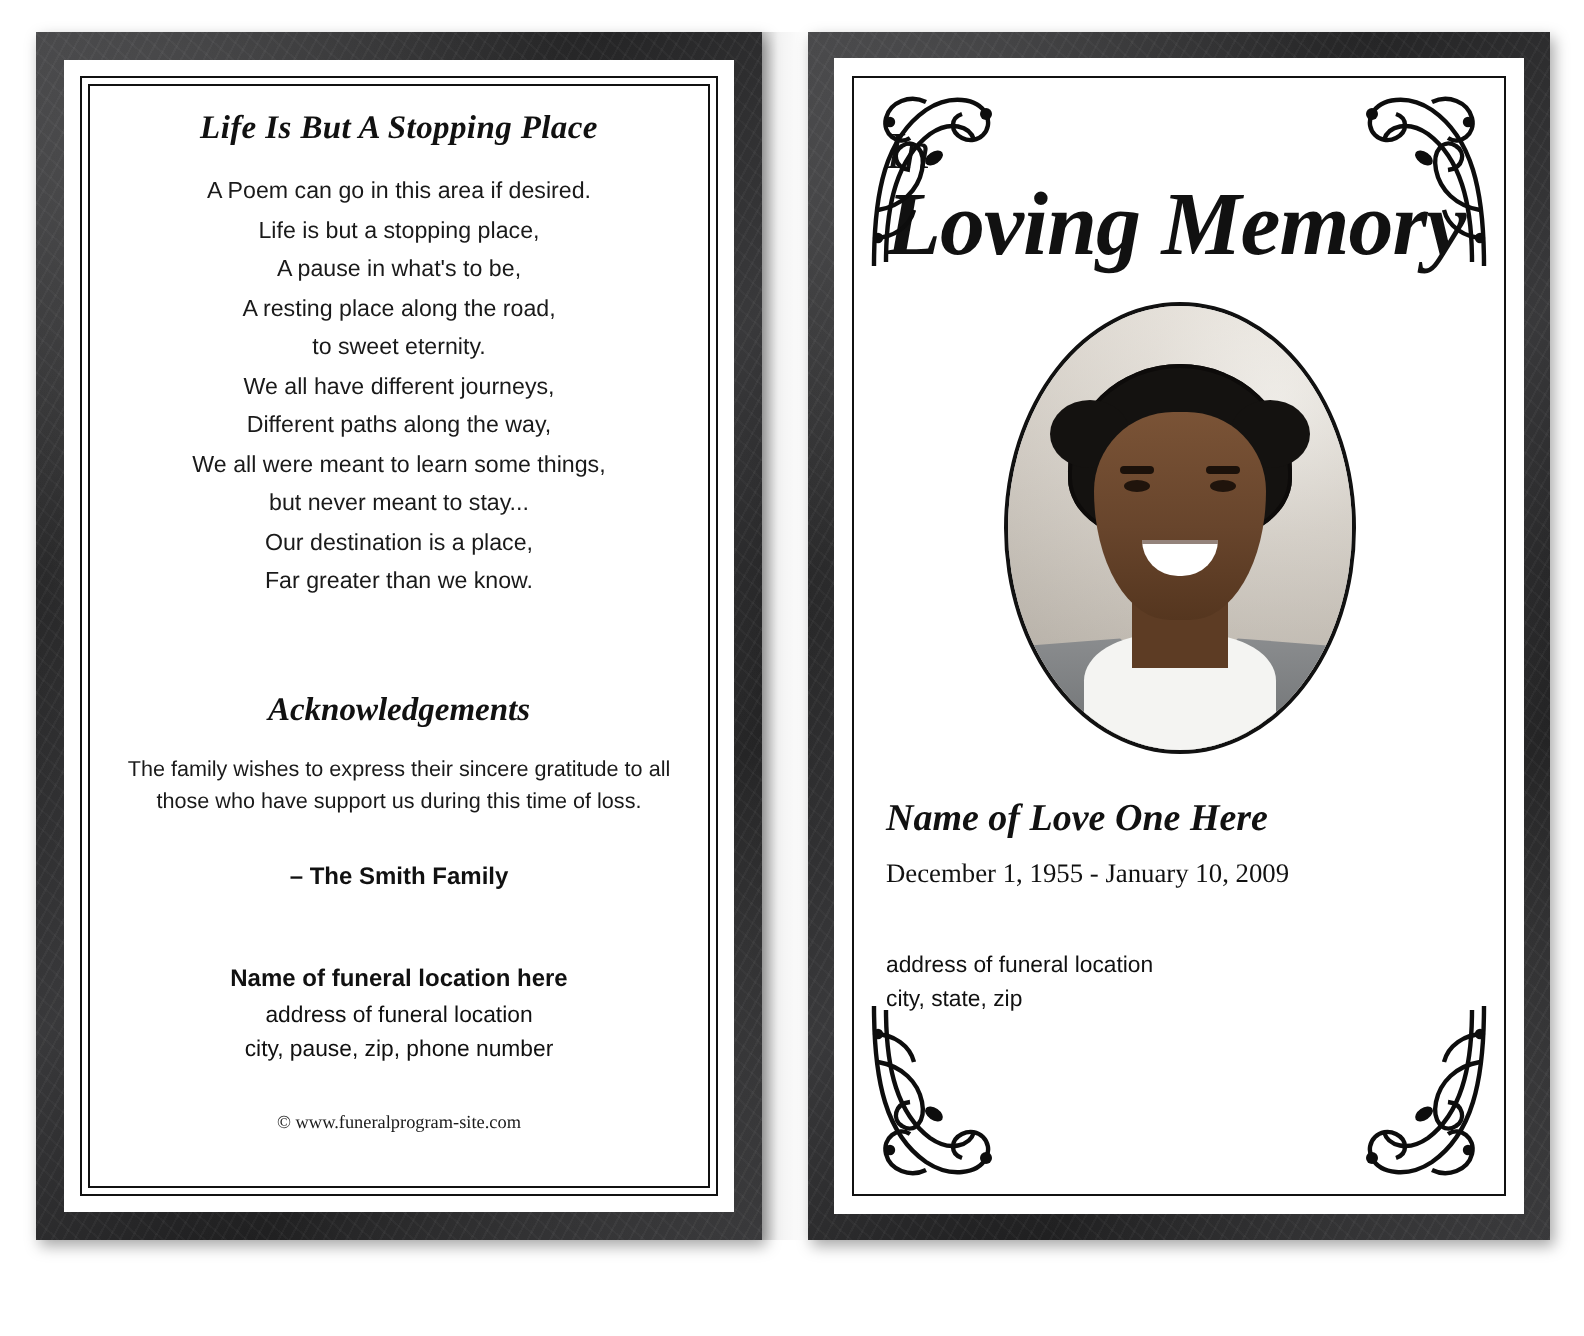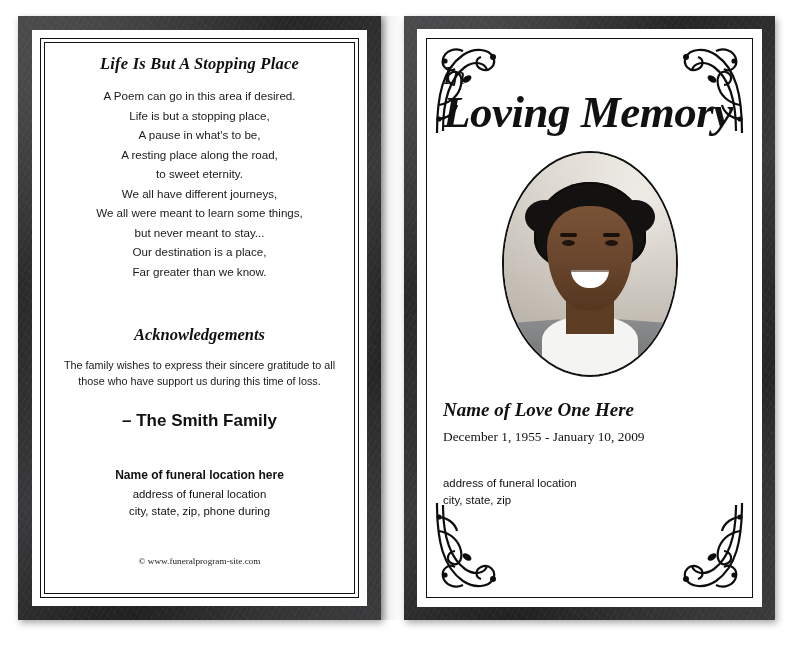--- a/index.html
+++ b/index.html
@@ -124,21 +124,21 @@
   }
   .ack-body {
     font-family: "Liberation Sans", sans-serif;
     font-size: 10.8px;
     line-height: 16px;
     padding: 0 6px;
     color: #1a1a1a;
   }
   .ack-family {
     font-family: "Liberation Sans", sans-serif;
-    font-size: 17px;
+    font-size: 12px;
     font-weight: bold;
     margin-top: 22px;
   }
 
   .loc-block {
     margin-top: 36px;
     font-family: "Liberation Sans", sans-serif;
     font-size: 11.4px;
     line-height: 17px;
   }
@@ -389,35 +389,36 @@
 
         <div class="poem-title">Life Is But A Stopping Place</div>
 
         <div class="poem-body">
           <div>A Poem can go in this area if desired.</div>
           <div>Life is but a stopping place,</div>
           <div>A pause in what's to be,</div>
           <div>A resting place along the road,</div>
           <div>to sweet eternity.</div>
           <div>We all have different journeys,</div>
+          <div>Different paths along the way,</div>
           <div>We all were meant to learn some things,</div>
           <div>but never meant to stay...</div>
           <div>Our destination is a place,</div>
           <div>Far greater than we know.</div>
         </div>
 
 
         <div class="ack-title">Acknowledgements</div>
         <div class="ack-body">The family wishes to express their sincere gratitude to all those who have support us during this time of loss.</div>
         <div class="ack-family">– The Smith Family</div>
 
         <div class="loc-block">
           <div class="loc-name">Name of funeral location here</div>
           <div>address of funeral location</div>
-          <div>city, state, zip, phone during</div>
+          <div>city, pause, zip, phone number</div>
         </div>
 
         <div class="site-credit">© www.funeralprogram-site.com</div>
       </div>
     </div>
   </div>
 
   <div class="fold"></div>
 
   <div class="page right-page">

